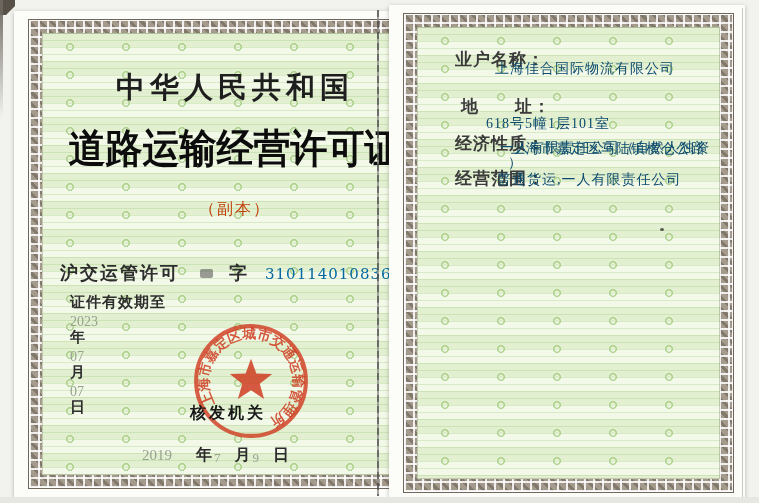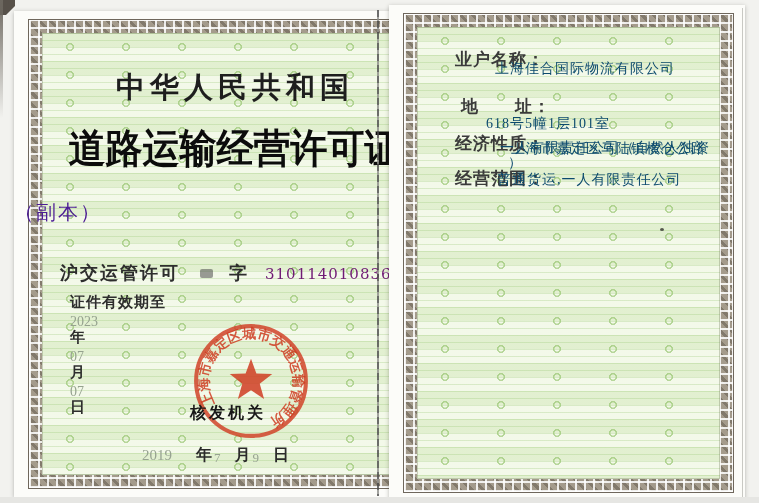--- a/index.html
+++ b/index.html
@@ -27,28 +27,28 @@
       repeating-linear-gradient(180deg,rgba(146,196,108,.28) 0 1px,rgba(0,0,0,0) 1px 7px),
       repeating-linear-gradient(180deg,rgba(178,214,146,.20) 0 14px,rgba(255,255,255,.30) 14px 28px);
     background-size:56px 28px,auto,auto;box-shadow:inset 0 0 0 1px rgba(120,130,100,.35);}
 
   
   .abs{position:absolute;}
   .country{left:0;right:0;top:57px;text-align:center;font-size:29px;font-weight:700;
     letter-spacing:5px;color:#1e1e1e;font-family:"Liberation Serif",serif;}
   .permit-title{left:0;right:0;top:113px;text-align:center;font-size:37px;font-weight:900;
     letter-spacing:0px;color:#0c0c0c;font-family:"DejaVu Sans","Liberation Sans",sans-serif;transform:scaleY(1.08);}
-  .copy-sub{left:0;right:0;top:188px;text-align:left;font-size:20px;color:#4c1d95;letter-spacing:2px;}
+  .copy-sub{left:0;right:0;top:188px;text-align:center;font-size:16px;color:#c2410c;letter-spacing:2px;}
 
   .license-line{left:46px;top:250px;display:flex;align-items:baseline;white-space:nowrap;}
   .lic-dark{font-size:18px;font-weight:700;color:#2d2d2d;letter-spacing:2px;}
   .smudge{display:inline-block;width:13px;height:9px;background:#4c4c4c;opacity:.55;border-radius:2px;
     margin-left:20px;align-self:center;}
   .lic-zi{margin-left:16px;}
-  .lic-num{margin-left:16px;font-size:15px;color:#701a75;letter-spacing:1px;font-family:"DejaVu Serif",serif;}
+  .lic-num{margin-left:16px;font-size:15px;color:#0369a1;letter-spacing:1px;font-family:"DejaVu Serif",serif;}
   .lic-hao{margin-left:22px;}
 
   .validity-line{left:46px;top:282px;display:flex;align-items:baseline;white-space:nowrap;flex-direction:column;}
   .val-label{font-size:15px;font-weight:700;color:#2d2d2d;letter-spacing:1px;}
   .faded-num{font-size:14px;color:#95a28e;transform:translateY(2px);}
   .val-unit{font-size:15px;font-weight:700;color:#2d2d2d;}
   .ml4{margin-left:4px;}.ml8{margin-left:8px;}.ml10{margin-left:10px;}.ml14{margin-left:14px;}.ml24{margin-left:24px;}
 
   .seal{left:176px;top:309px;width:122px;height:122px;}
   .issuer{left:176px;top:392px;width:122px;text-align:left;font-size:16px;font-weight:700;

